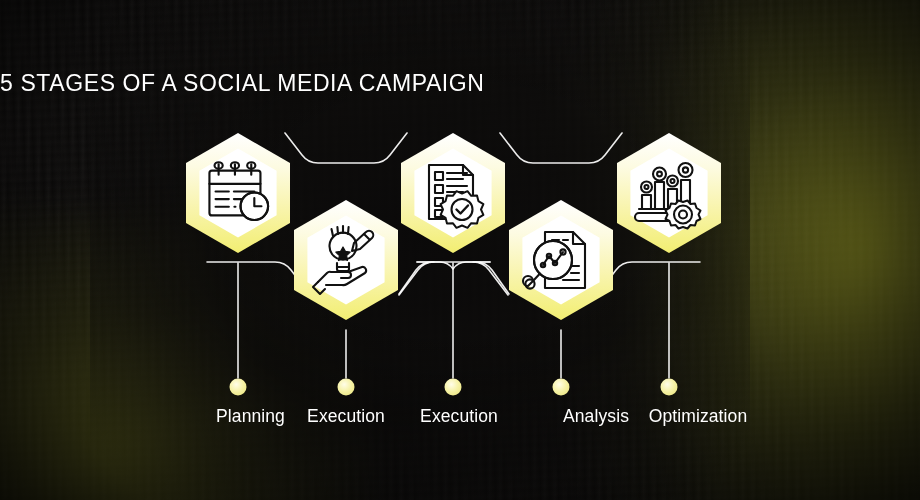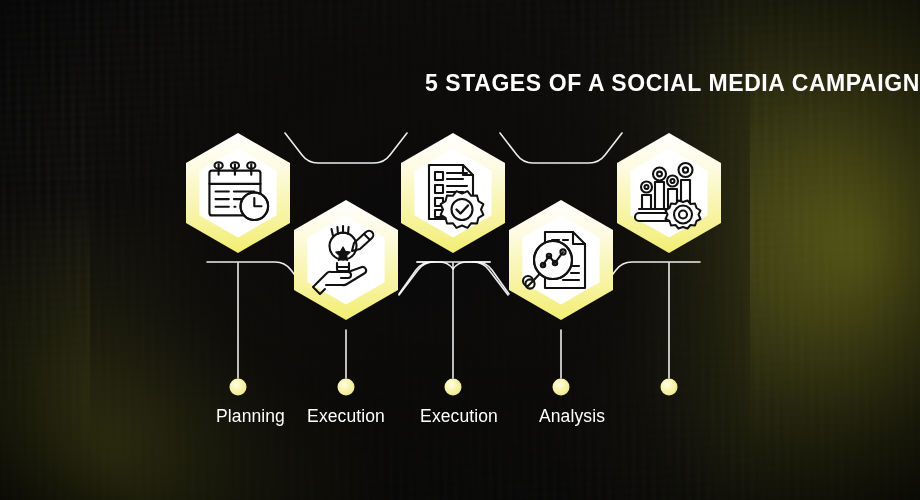--- a/index.html
+++ b/index.html
@@ -50,24 +50,24 @@
     position: absolute;
     left: 90px; top: -40px;
     width: 660px; height: 560px;
     background: radial-gradient(ellipse at 50% 50%, rgba(10,9,9,0.96) 0%, rgba(12,11,10,0.88) 45%, rgba(14,13,12,0.35) 72%, rgba(0,0,0,0) 88%);
   }
   
   .title {
     position: absolute;
     left: 0; right: 0;
     top: 70px;
-    text-align: right;
+    text-align: left;
     color: #ffffff;
     font-size: 23px;
-    font-weight: bold;
+    font-weight: normal;
     letter-spacing: 0.6px;
     white-space: nowrap;
   }
   
   svg.diagram {
     position: absolute;
     left: 0; top: 0;
     width: 920px; height: 500px;
   }
   
@@ -277,15 +277,16 @@
       <circle cx="346" cy="387" r="8.5" fill="url(#dotgrad)"></circle>
       <circle cx="453" cy="387" r="8.5" fill="url(#dotgrad)"></circle>
       <circle cx="561" cy="387" r="8.5" fill="url(#dotgrad)"></circle>
       <circle cx="669" cy="387" r="8.5" fill="url(#dotgrad)"></circle>
     </g>
   </svg>
 
   <div class="label" style="left:238px; top:406px;padding-left:25px;">Planning</div>
   <div class="label" style="left:346px; top:406px;">Execution</div>
   <div class="label" style="left:459px; top:406px;">Execution</div>
-  <div class="label" style="left:572px; top:406px;">Analysis</div>
+  <div class="label" style="left:596px; top:406px;">Analysis</div>
+  <div class="label" style="left:698px; top:406px;">Optimization</div>
 
 </div>
 
 </body></html>

